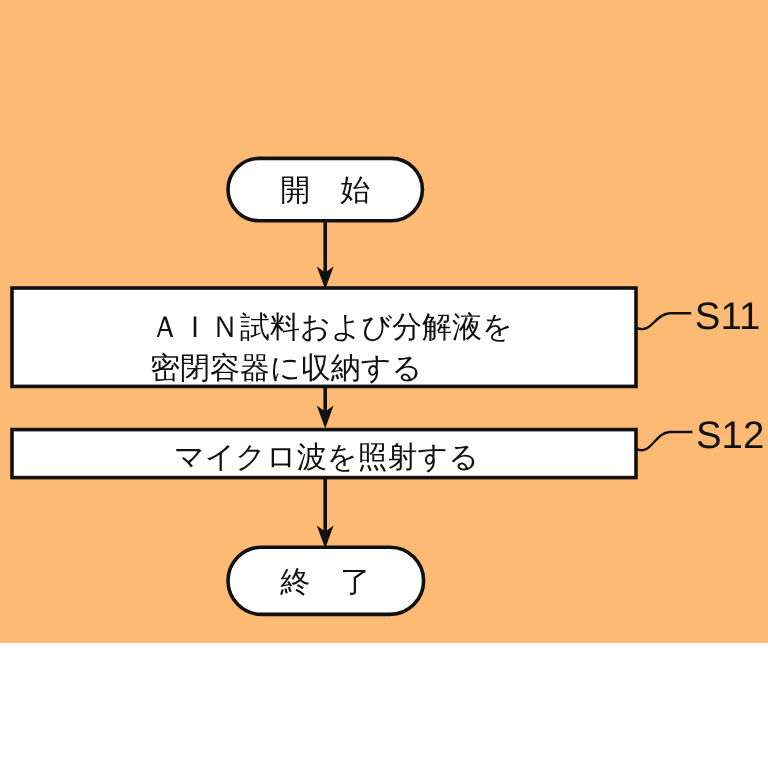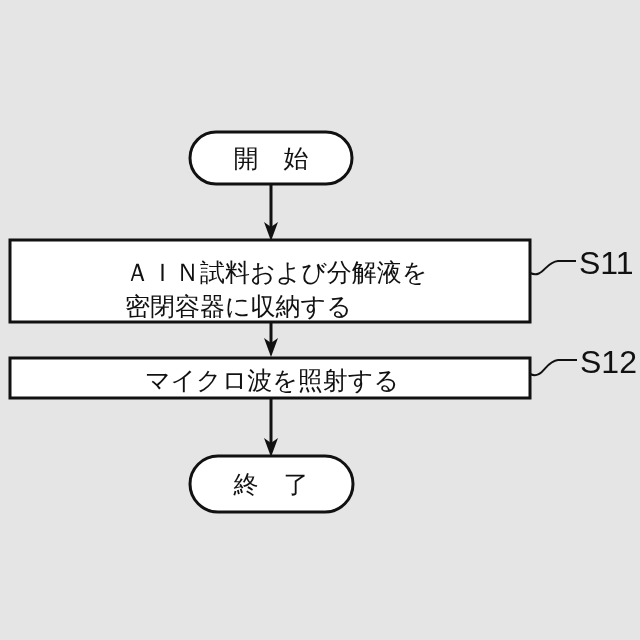--- a/index.html
+++ b/index.html
@@ -2,22 +2,22 @@
 <html><head>
 <meta charset="utf-8">
 <style>
   html, body {
     margin: 0;
     padding: 0;
     background: #ffffff;
   }
   .page {
     width: 640px;
-    height: 640px;
-    background: #e5e5e5;
+    height: 536px;
+    background: #fdba74;
     position: relative;
     overflow: hidden;
   }
   svg {
     display: block;
   }
   .shape {
     fill: #ffffff;
     stroke: #111111;
     stroke-width: 3;

